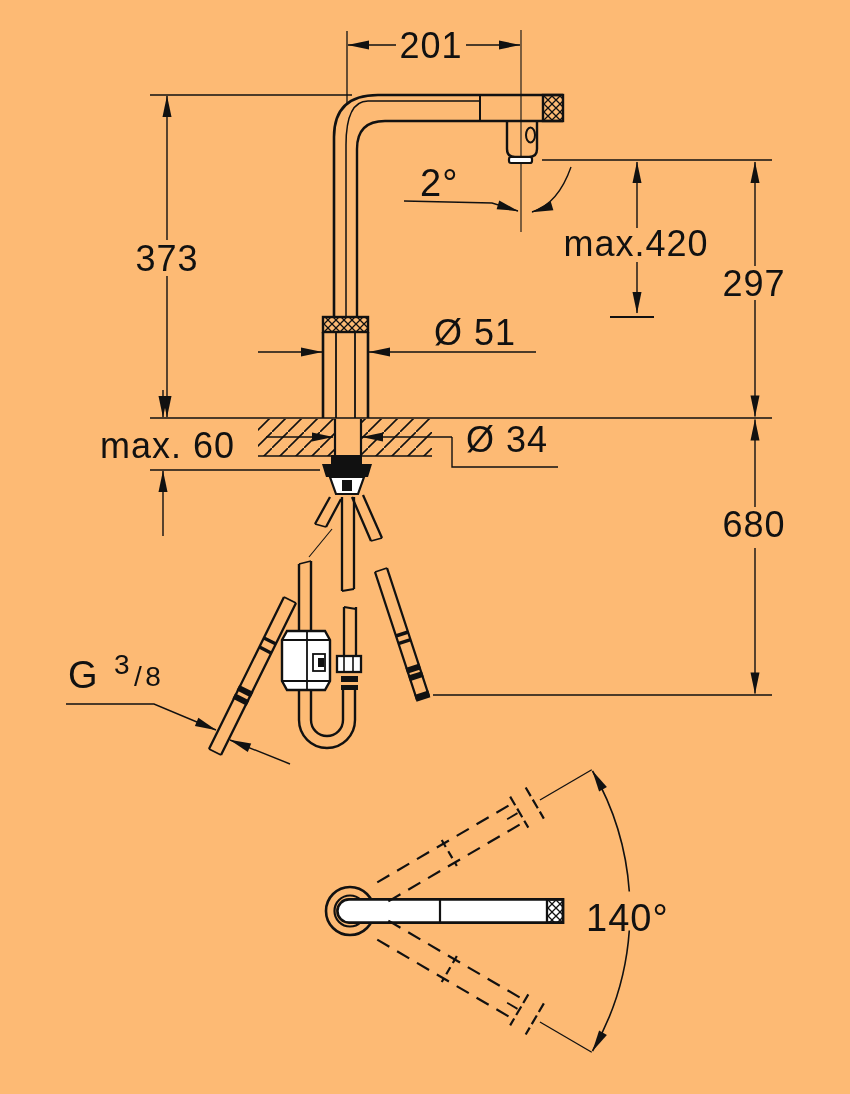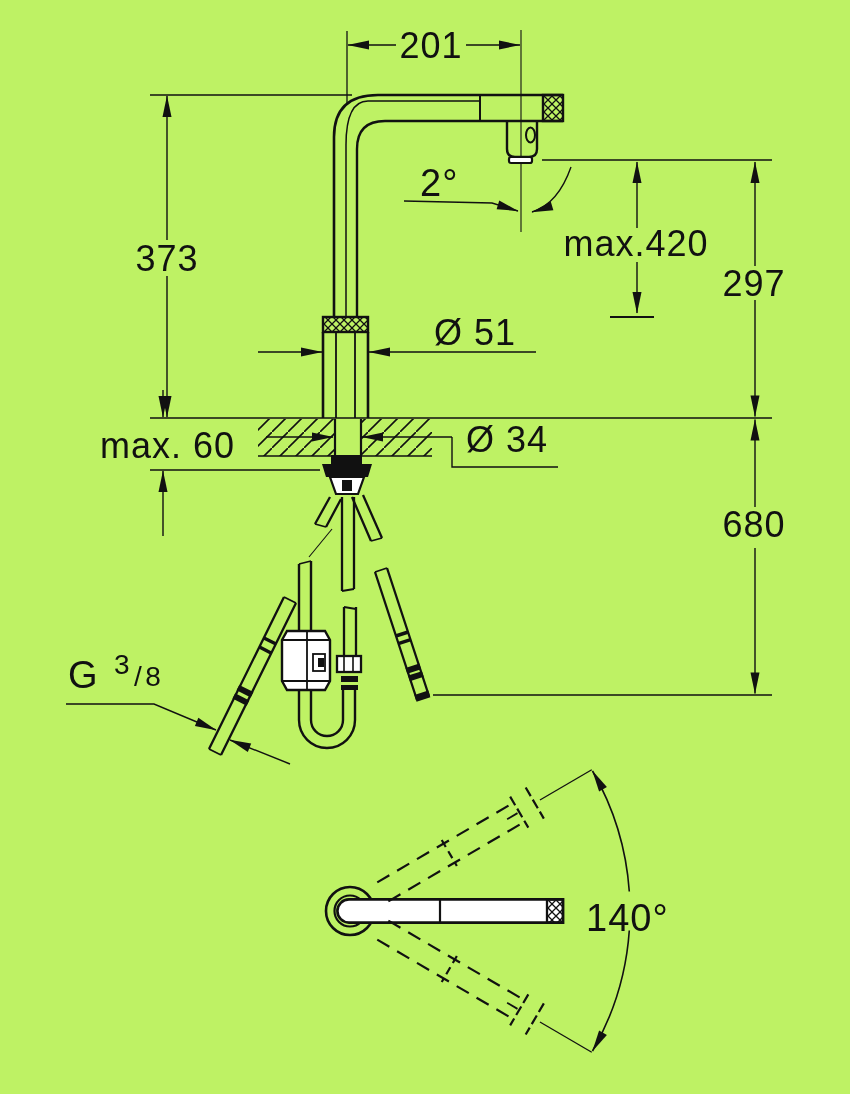--- a/index.html
+++ b/index.html
@@ -1,16 +1,16 @@
 <!DOCTYPE html>
 <html><head>
 <meta charset="utf-8">
 <style>
   html,body{margin:0;padding:0;background:#ffffff;}
-  .stage{width:850px;height:1094px;background:#bef264;position:relative;overflow:hidden;}
+  .stage{width:850px;height:1094px;background:#fdba74;position:relative;overflow:hidden;}
   svg{display:block;}
   text{font-family:"Liberation Sans","DejaVu Sans",sans-serif;fill:#111;letter-spacing:1px;}
   .dimtxt{font-size:36px;}
   .smalltxt{font-size:28px;}
   .bigtxt{font-size:38px;}
 </style>
 </head>
 <body>
 
 <div class="stage">

